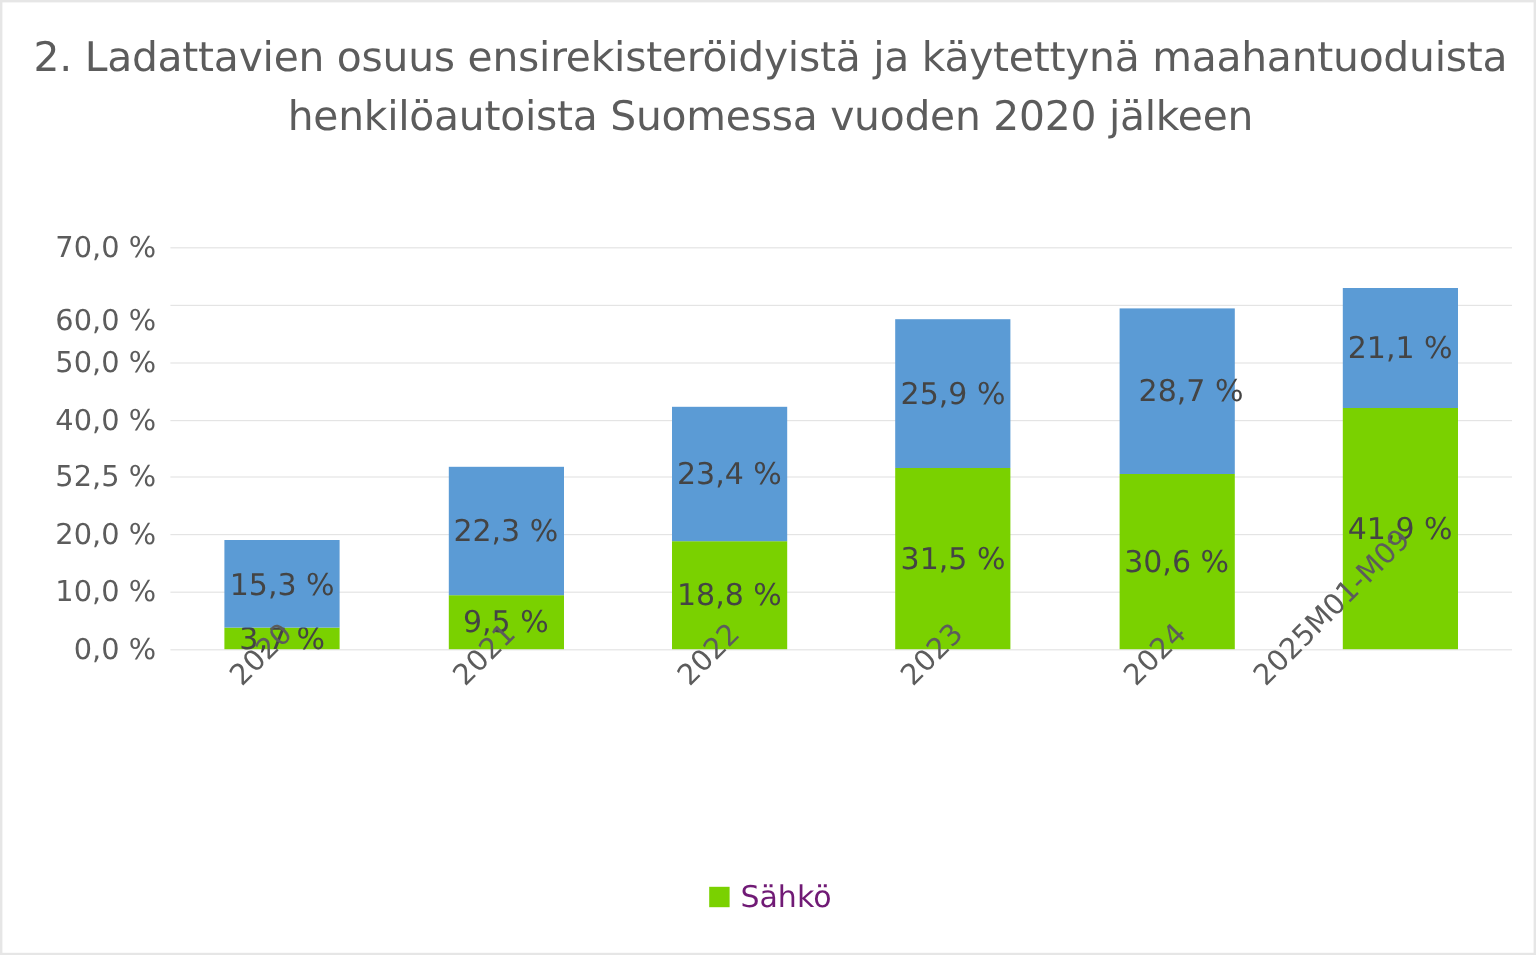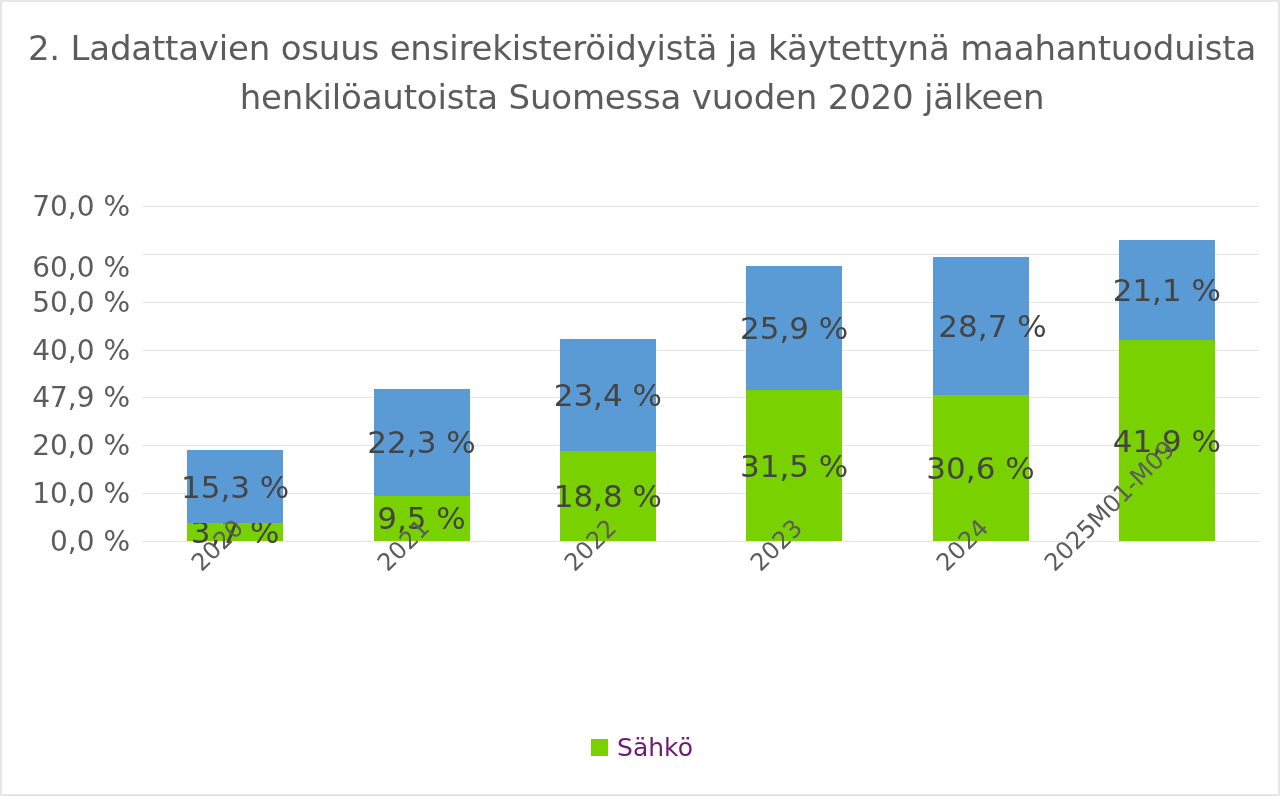--- a/index.html
+++ b/index.html
@@ -62,21 +62,21 @@
     left: 0;
     top: 204px;
     width: 128px;
     height: 335px;
   }
   .y-tick-label {
     position: absolute;
     right: 0;
     width: 128px;
     text-align: right;
-    font-size: 28px;
+    font-size: 24px;
     color: #5c5c5c;
     transform: translateY(-50%);
     white-space: nowrap;
   }
 
   
   .bar-group {
     position: absolute;
     bottom: 0;
     width: 96px;
@@ -86,21 +86,21 @@
     left: 0;
     width: 100%;
   }
   .seg-green { background: #7ad100; }
   .seg-blue  { background: #5b9bd5; }
 
   .seg-label {
     position: absolute;
     left: 50%;
     transform: translate(-50%, -50%);
-    font-size: 31px;
+    font-size: 25px;
     color: #444444;
     white-space: nowrap;
     pointer-events: none;
   }
 
   
   #x-axis {
     position: absolute;
     left: 140px;
     top: 539px;
@@ -149,21 +149,21 @@
 <body>
 
 <div id="chart-frame">
 
   <div id="chart-title">2. Ladattavien osuus ensirekisteröidyistä ja käytettynä maahantuoduista henkilöautoista Suomessa vuoden 2020 jälkeen</div>
 
   <div id="y-axis">
       <div class="y-tick-label" style="top: 335px;">0,0 %</div>
       <div class="y-tick-label" style="top: 287.143px;">10,0 %</div>
       <div class="y-tick-label" style="top: 239.286px;">20,0 %</div>
-      <div class="y-tick-label" style="top: 191.429px;">47,9 %</div>
+      <div class="y-tick-label" style="top: 191.429px;">52,5 %</div>
       <div class="y-tick-label" style="top: 143.571px;">40,0 %</div>
       <div class="y-tick-label" style="top: 95.7143px;">50,0 %</div>
       <div class="y-tick-label" style="top: 61px; padding-left: 16px;">60,0 %</div>
       <div class="y-tick-label" style="top: 0px;">70,0 %</div>
     </div>
 
   <div id="plot-area">
       <div class="gridline" style="top: 335px;"></div>
       <div class="gridline" style="top: 287.143px;"></div>
       <div class="gridline" style="top: 239.286px;"></div>

